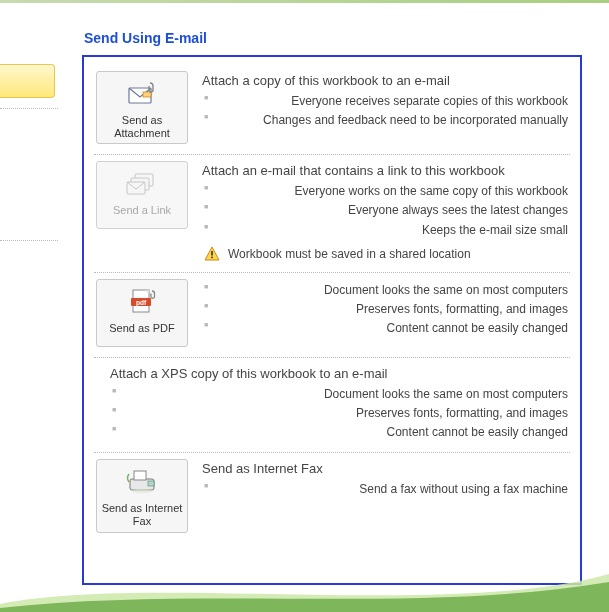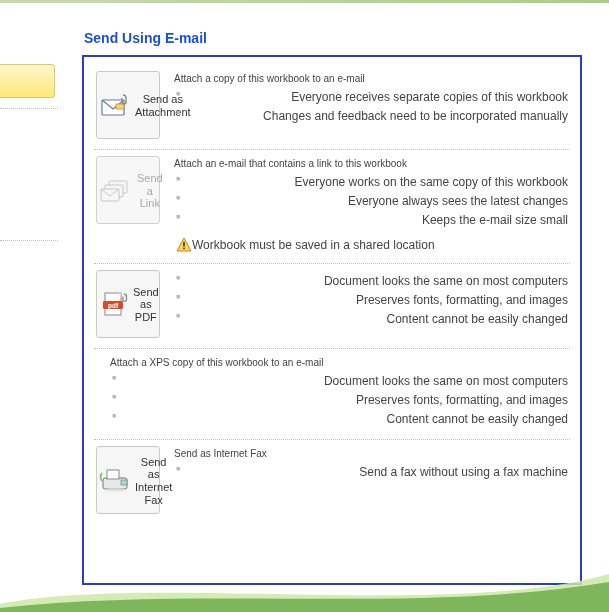--- a/index.html
+++ b/index.html
@@ -64,49 +64,50 @@
     padding: 8px 10px 0 10px;
   }
   .option-row {
     display: flex;
     align-items: flex-start;
     padding: 6px 2px 10px 2px;
     border-bottom: 1px dotted #bbb;
   }
   .option-row:last-child { border-bottom: none; }
   .btn {
-    width: 64px;
+    width: 92px;
     min-height: 68px;
     background: #f6f6f6;
     border: 1px solid #c9c9c9;
     border-radius: 3px;
     text-align: center;
     padding: 6px 2px 4px 2px;
     display: flex;
+    flex-direction: column;
     align-items: center;
     justify-content: flex-start;
     gap: 4px;
     cursor: pointer;
     color: #333;
     font-size: 11px;
     line-height: 1.15;
   }
   .btn.disabled {
     color: #999;
     cursor: default;
     opacity: 0.85;
   }
   .btn .icon-wrap { height: 32px; display:flex; align-items:center; justify-content:center; }
   .desc {
     flex: 1;
     padding-left: 14px;
     padding-top: 2px;
   }
   .desc-title {
-    font-size: 10px;
+    font-size: 13px;
     color: #444;
     margin-bottom: 4px;
   }
   ul.bullets {
     list-style: none;
     margin: 0;
     padding: 0;
     text-align: right;
   }
   ul.bullets li {
@@ -119,20 +120,21 @@
     content: "■";
     position: absolute;
     left: 2px;
     top: 0;
     color: #b8b8b8;
     font-size: 7px;
   }
   .warning {
     display: flex;
     align-items: center;
+    gap: 8px;
     padding-left: 2px;
     margin-top: 6px;
     color: #444;
   }
 </style>
 </head>
 <body>
 
 <div class="top-band"></div>
 <div class="left-tab"></div>

